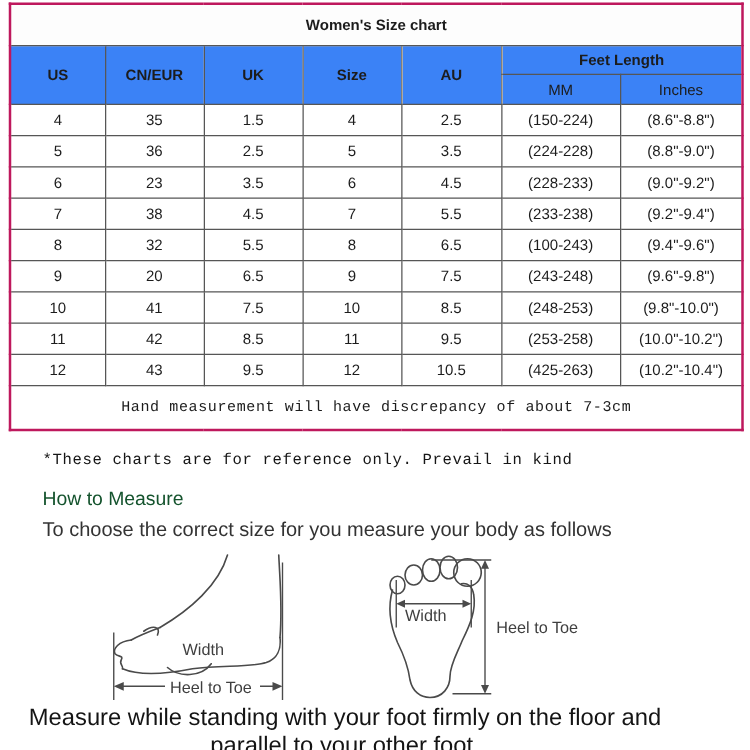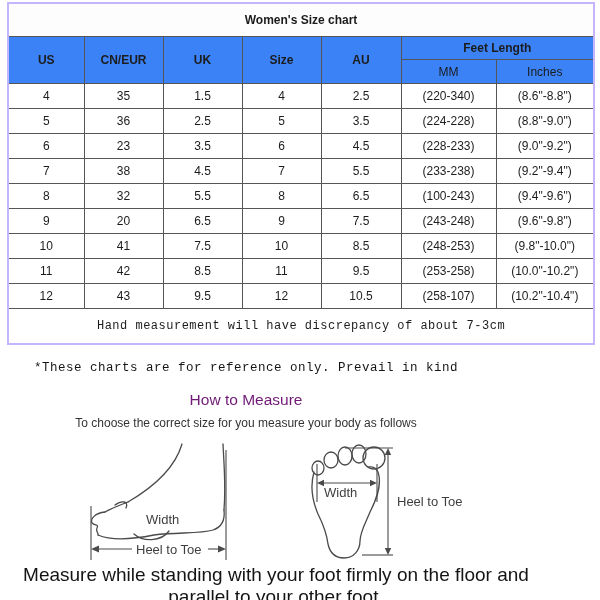--- a/index.html
+++ b/index.html
@@ -5,45 +5,45 @@
   html,body { margin:0; padding:0; }
   body {
     width:600px; height:600px; background:#ffffff; position:relative;
     font-family:"Liberation Sans", sans-serif; overflow:hidden;
   }
 
   
   table.size-chart {
     position:absolute; left:7px; top:2px; width:586px;
     border-collapse:collapse; table-layout:fixed;
-    border:2px solid #c4b5fd;
+    border:2px solid #be185d;
   }
   table.size-chart td {
     border:1px solid #565656; text-align:center; vertical-align:middle;
     padding:0; color:#1c1c1c; font-size:12px; overflow:hidden; white-space:nowrap;
   }
   td.title-cell { height:32px; background:#fdfdfd; font-size:15px; font-weight:bold; }
   tr.head-row-1 { height:23px; }
   tr.head-row-2 { height:24px; }
   td.head-cell { background:#3b82f6; font-weight:bold; font-size:13px; }
   td.sub-cell  { background:#3b82f6; font-size:11px; color:#2b2b2b; }
   tr.data-row  { height:25px; }
   td.note-cell {
     height:34px; font-family:"Liberation Mono", monospace;
     font-size:12.5px; color:#1d1d1d; letter-spacing:0.5px;
   }
 
   
-  .notes { position:absolute; left:34px; top:361px;text-align:center; }
+  .notes { position:absolute; left:34px; top:361px; }
   .ref-note {
     font-family:"Liberation Mono", monospace; font-size:12.5px; color:#161616;
     letter-spacing:0.5px;
   }
-  .howto-title { margin-top:16px; font-size:15.5px; color:#701a75; }
-  .howto-sub   { margin-top:7px;  font-size:12px; color:#333333; }
+  .howto-title { margin-top:16px; font-size:15.5px; color:#14532d; }
+  .howto-sub   { margin-top:7px;  font-size:16px; color:#333333; }
 
   
   .diagram { position:absolute; }
   .diagram svg { display:block; }
   .sketch { stroke:#4a4a4a; stroke-width:1.3; fill:none; stroke-linecap:round; }
   .measure { stroke:#4a4a4a; stroke-width:1.1; fill:none; }
   .arrowhead { fill:#4a4a4a; stroke:none; }
   text.diagram-label { font-family:"Liberation Sans", sans-serif; font-size:13px; fill:#3f3f3f; }
 
   
@@ -80,21 +80,21 @@
   <tr class="head-row-2">
     <td class="sub-cell">MM</td>
     <td class="sub-cell">Inches</td>
   </tr>
   <tr class="data-row">
     <td>4</td>
         <td>35</td>
         <td>1.5</td>
         <td>4</td>
         <td>2.5</td>
-        <td>(220-340)</td>
+        <td>(150-224)</td>
         <td>(8.6"-8.8")</td>
   </tr>
   <tr class="data-row">
     <td>5</td>
         <td>36</td>
         <td>2.5</td>
         <td>5</td>
         <td>3.5</td>
         <td>(224-228)</td>
         <td>(8.8"-9.0")</td>
@@ -152,21 +152,21 @@
         <td>9.5</td>
         <td>(253-258)</td>
         <td>(10.0"-10.2")</td>
   </tr>
   <tr class="data-row">
     <td>12</td>
         <td>43</td>
         <td>9.5</td>
         <td>12</td>
         <td>10.5</td>
-        <td>(258-107)</td>
+        <td>(425-263)</td>
         <td>(10.2"-10.4")</td>
   </tr>
   <tr>
     <td class="note-cell" colspan="7">Hand measurement will have discrepancy of about 7-3cm</td>
   </tr>
 </tbody>
   </table>
 
 <div class="notes">
   <div class="ref-note">*These charts are for reference only. Prevail in kind</div>

